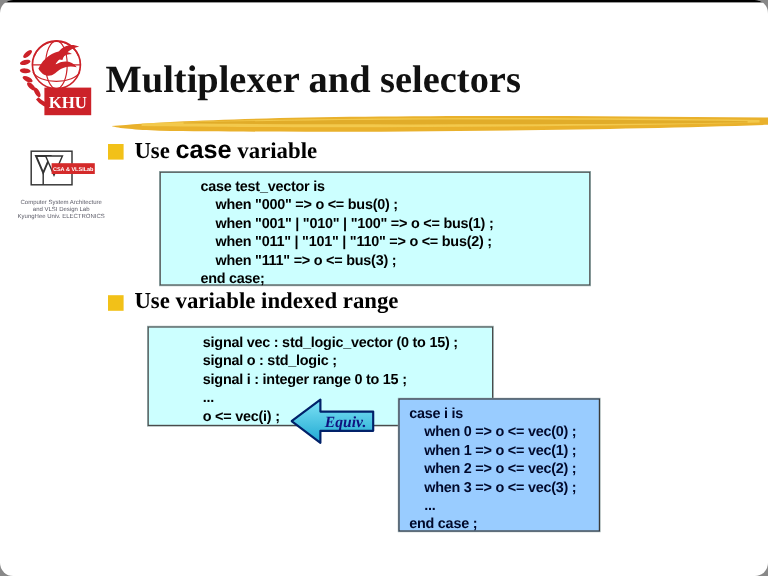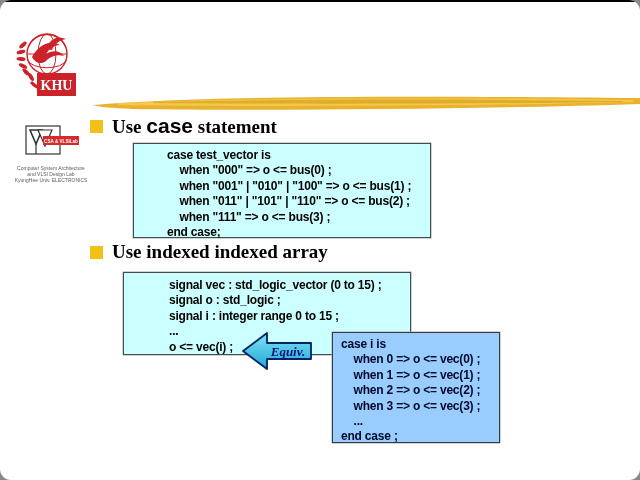--- a/index.html
+++ b/index.html
@@ -33,21 +33,21 @@
     color:#000;white-space:nowrap;line-height:24px;
   }
   .bullet-text .mono{font-family:"Liberation Sans",sans-serif;font-size:21px;}
   
   .code-box{
     position:absolute;background:#CCFFFF;border:1px solid #4a4a4a;
     box-shadow:0 0 0 0.5px #9aa;
     font-family:"Liberation Sans",sans-serif;font-weight:bold;font-size:12px;
     color:#000;white-space:pre;line-height:15.4px;letter-spacing:-0.2px;
   }
-  .code-box.box1{left:133px;top:143px;width:298px;height:95px;padding:4px 0 0 33px;box-sizing:border-box;}
+  .code-box.box1{left:133px;top:143px;width:359px;height:95px;padding:4px 0 0 33px;box-sizing:border-box;}
   .code-box.box2{left:123px;top:272px;width:288px;height:83px;padding:5px 0 0 45px;box-sizing:border-box;}
   .code-box.box3{left:332px;top:332px;width:168px;height:111px;padding:4px 0 0 8px;box-sizing:border-box;background:#99CCFF;border-color:#3a3a3a;color:#00092b;}
   
   .equiv-arrow{position:absolute;left:242px;top:330px;width:71px;height:42px;}
   .equiv-label{
     font-family:"Liberation Serif",serif;font-style:italic;font-weight:bold;
     font-size:13px;fill:#10127e;
   }
 </style>
 </head>
@@ -76,20 +76,21 @@
       <line x1="11" y1="27" x2="51" y2="27" stroke="#CC2229" stroke-width="1"></line>
 
       <path d="M16 30 C22 18 34 12 44 18 C38 18 33 22 30 27 C36 23 44 23 48 29 C40 27 34 30 30 34 C25 38 19 36 16 30 Z" fill="#CC2229"></path>
       <path d="M30 22 C33 12 42 8 50 12 C44 13 38 17 36 23 Z" fill="#CC2229"></path>
     </g>
 
     <rect x="21" y="46" width="39" height="23" fill="#CC2229"></rect>
     <text x="40.5" y="63" text-anchor="middle" fill="#fff" font-size="14" font-family="Liberation Serif, serif" font-weight="bold">KHU</text>
   </svg>
 
+  <div class="title">Multiplexer and selectors</div>
 
   <svg class="streak" viewBox="0 0 547 24" preserveAspectRatio="none">
     <path d="M0 15 C90 7 260 5 547 8 L547 14 C400 19 180 21 40 19 C20 18 5 17 0 15 Z" fill="#E9B12C"></path>
     <path d="M25 13 C150 8 350 7 540 10 L540 12 C380 16 170 17 25 15 Z" fill="#F4CE52" opacity="0.85"></path>
     <path d="M60 12 C200 9 380 9 530 11 L530 12 C380 14 200 14 60 13 Z" fill="#D99F1B" opacity="0.7"></path>
   </svg>
 
   <div class="lab-logo">
     <svg class="lab-symbol" viewBox="0 0 78 36">
       <rect x="14" y="2" width="34" height="28" fill="none" stroke="#333" stroke-width="1.2"></rect>
@@ -101,33 +102,33 @@
     </svg>
     <div class="lab-caption">
       <div>Computer System Architecture</div>
       <div>and VLSI Design Lab</div>
       <div>KyungHee Univ. ELECTRONICS</div>
     </div>
   </div>
 
   <div class="bullet-row b1">
     <div class="bullet-square"></div>
-    <div class="bullet-text"><span>Use </span><span class="mono">case</span><span> statement</span></div>
+    <div class="bullet-text"><span>Use </span><span class="mono">case</span><span> variable</span></div>
   </div>
 
   <div class="code-box box1">case test_vector is
     when "000" =&gt; o &lt;= bus(0) ;
     when "001" | "010" | "100" =&gt; o &lt;= bus(1) ;
     when "011" | "101" | "110" =&gt; o &lt;= bus(2) ;
     when "111" =&gt; o &lt;= bus(3) ;
 end case;</div>
 
   <div class="bullet-row b2">
     <div class="bullet-square"></div>
-    <div class="bullet-text"><span>Use indexed indexed array</span></div>
+    <div class="bullet-text"><span>Use variable indexed range</span></div>
   </div>
 
   <div class="code-box box2">signal vec : std_logic_vector (0 to 15) ;
 signal o : std_logic ;
 signal i : integer range 0 to 15 ;
 ...
 o &lt;= vec(i) ;</div>
 
   <div class="code-box box3">case i is
     when 0 =&gt; o &lt;= vec(0) ;

